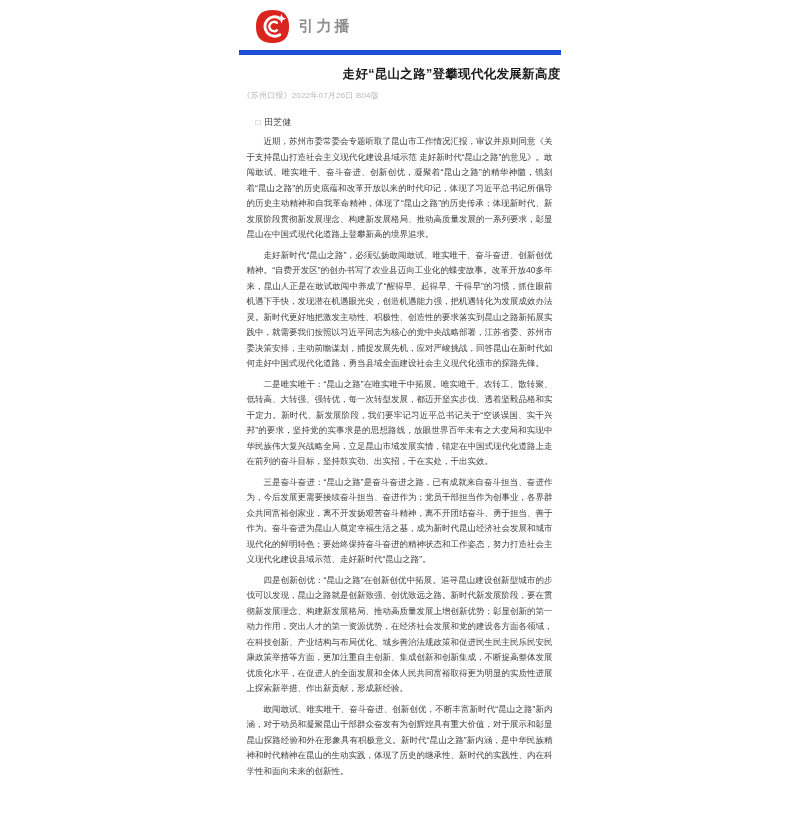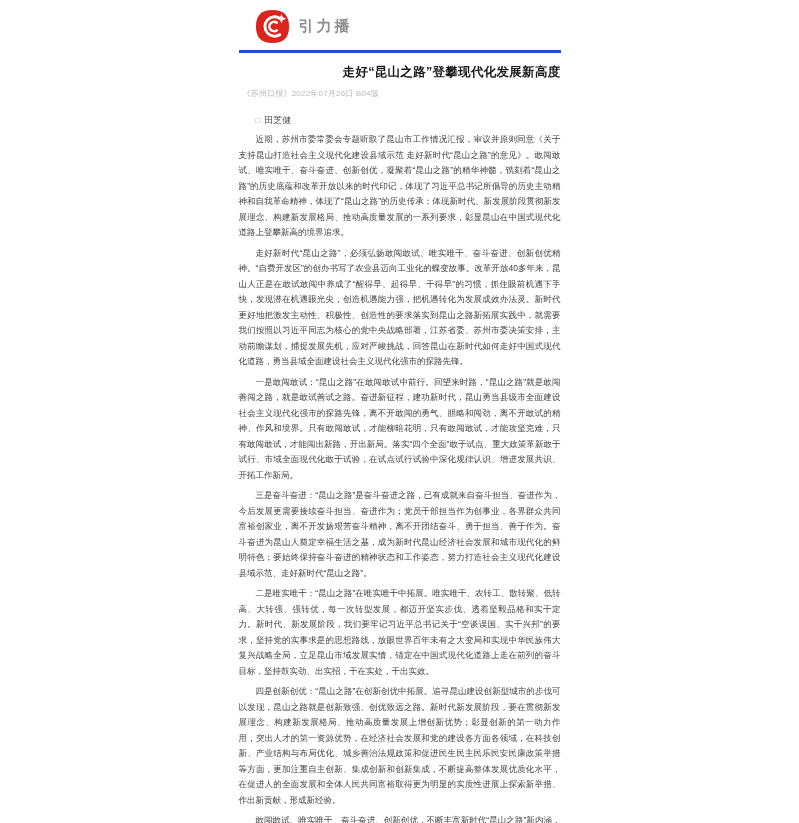--- a/index.html
+++ b/index.html
@@ -18,21 +18,21 @@
     width: 322px;
     margin: 0 auto;
     padding-top: 7px;
   }
   
   .header {
     display: flex;
     align-items: center;
     gap: 9px;
     padding: 2px 0 6px 16px;
-    border-bottom: 3px solid #1d4ed8;
+    border-bottom: 5px solid #1d4ed8;
   }
   .logo-icon-wrap { width: 35px; height: 35px; flex: 0 0 auto; }
   .logo-text {
     font-size: 15px;
     font-weight: 600;
     color: #8e8e8e;
     letter-spacing: 3px;
   }
   
   .title {
@@ -59,21 +59,21 @@
     color: #9a9a9a;
     font-size: 8px;
     margin-right: 4px;
   }
   .body-text p {
     font-size: 8.5px;
     line-height: 15.5px;
     color: #3e3e3e;
     text-align: justify;
     text-indent: 2em;
-    margin: 5px 0;
+    margin: 5px 8px;
   }
 </style>
 </head>
 <body>
 
 <div class="canvas">
   <div class="page">
 
     <div class="header">
       <div class="logo-icon-wrap">
@@ -91,21 +91,20 @@
 
     <div class="meta">《苏州日报》2022年07月26日 B04版</div>
 
     <div class="author">
       <span class="bullet">□</span><span>田芝健</span>
     </div>
 
     <div class="body-text">
       <p>近期，苏州市委常委会专题听取了昆山市工作情况汇报，审议并原则同意《关于支持昆山打造社会主义现代化建设县域示范 走好新时代“昆山之路”的意见》。敢闯敢试、唯实唯干、奋斗奋进、创新创优，凝聚着“昆山之路”的精华神髓，镌刻着“昆山之路”的历史底蕴和改革开放以来的时代印记，体现了习近平总书记所倡导的历史主动精神和自我革命精神，体现了“昆山之路”的历史传承；体现新时代、新发展阶段贯彻新发展理念、构建新发展格局、推动高质量发展的一系列要求，彰显昆山在中国式现代化道路上登攀新高的境界追求。</p>
       <p>走好新时代“昆山之路”，必须弘扬敢闯敢试、唯实唯干、奋斗奋进、创新创优精神。“自费开发区”的创办书写了农业县迈向工业化的蝶变故事。改革开放40多年来，昆山人正是在敢试敢闯中养成了“醒得早、起得早、干得早”的习惯，抓住眼前机遇下手快，发现潜在机遇眼光尖，创造机遇能力强，把机遇转化为发展成效办法灵。新时代更好地把激发主动性、积极性、创造性的要求落实到昆山之路新拓展实践中，就需要我们按照以习近平同志为核心的党中央战略部署，江苏省委、苏州市委决策安排，主动前瞻谋划，捕捉发展先机，应对严峻挑战，回答昆山在新时代如何走好中国式现代化道路，勇当县域全面建设社会主义现代化强市的探路先锋。</p>
-      <p>一是敢闯敢试：“昆山之路”在敢闯敢试中前行。回望来时路，“昆山之路”就是敢闯善闯之路，就是敢试善试之路。奋进新征程，建功新时代，昆山勇当县级市全面建设社会主义现代化强市的探路先锋，离不开敢闯的勇气、胆略和闯劲，离不开敢试的精神、作风和境界。只有敢闯敢试，才能柳暗花明，只有敢闯敢试，才能攻坚克难，只有敢闯敢试，才能闯出新路，开出新局。落实“四个全面”敢于试点、重大政策革新敢于试行、市域全面现代化敢于试验，在试点试行试验中深化规律认识、增进发展共识、开拓工作新局。</p>
+      <p>二是唯实唯干：“昆山之路”在唯实唯干中拓展。唯实唯干、农转工、散转聚、低转高、大转强、强转优，每一次转型发展，都迈开坚实步伐、透着坚毅品格和实干定力。新时代、新发展阶段，我们要牢记习近平总书记关于“空谈误国、实干兴邦”的要求，坚持党的实事求是的思想路线，放眼世界百年未有之大变局和实现中华民族伟大复兴战略全局，立足昆山市域发展实情，锚定在中国式现代化道路上走在前列的奋斗目标，坚持鼓实劲、出实招，干在实处，干出实效。</p>
       <p>三是奋斗奋进：“昆山之路”是奋斗奋进之路，已有成就来自奋斗担当、奋进作为，今后发展更需要接续奋斗担当、奋进作为；党员干部担当作为创事业，各界群众共同富裕创家业，离不开发扬艰苦奋斗精神，离不开团结奋斗、勇于担当、善于作为。奋斗奋进为昆山人奠定幸福生活之基，成为新时代昆山经济社会发展和城市现代化的鲜明特色；要始终保持奋斗奋进的精神状态和工作姿态，努力打造社会主义现代化建设县域示范、走好新时代“昆山之路”。</p>
-      <p>二是唯实唯干：“昆山之路”在唯实唯干中拓展。唯实唯干、农转工、散转聚、低转高、大转强、强转优，每一次转型发展，都迈开坚实步伐、透着坚毅品格和实干定力。新时代、新发展阶段，我们要牢记习近平总书记关于“空谈误国、实干兴邦”的要求，坚持党的实事求是的思想路线，放眼世界百年未有之大变局和实现中华民族伟大复兴战略全局，立足昆山市域发展实情，锚定在中国式现代化道路上走在前列的奋斗目标，坚持鼓实劲、出实招，干在实处，干出实效。</p>
       <p>四是创新创优：“昆山之路”在创新创优中拓展。追寻昆山建设创新型城市的步伐可以发现，昆山之路就是创新致强、创优致远之路。新时代新发展阶段，要在贯彻新发展理念、构建新发展格局、推动高质量发展上增创新优势；彰显创新的第一动力作用，突出人才的第一资源优势，在经济社会发展和党的建设各方面各领域，在科技创新、产业结构与布局优化、城乡善治法规政策和促进民生民主民乐民安民康政策举措等方面，更加注重自主创新、集成创新和创新集成，不断提高整体发展优质化水平，在促进人的全面发展和全体人民共同富裕取得更为明显的实质性进展上探索新举措、作出新贡献，形成新经验。</p>
       <p>敢闯敢试、唯实唯干、奋斗奋进、创新创优，不断丰富新时代“昆山之路”新内涵，对于动员和凝聚昆山干部群众奋发有为创辉煌具有重大价值，对于展示和彰显昆山探路经验和外在形象具有积极意义。新时代“昆山之路”新内涵，是中华民族精神和时代精神在昆山的生动实践，体现了历史的继承性、新时代的实践性、内在科学性和面向未来的创新性。</p>
     </div>
 
   </div>
 </div>
 
 </body></html>

